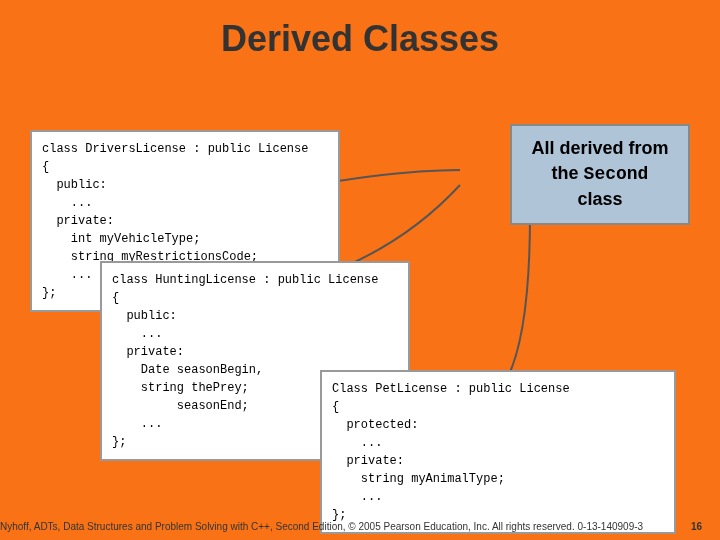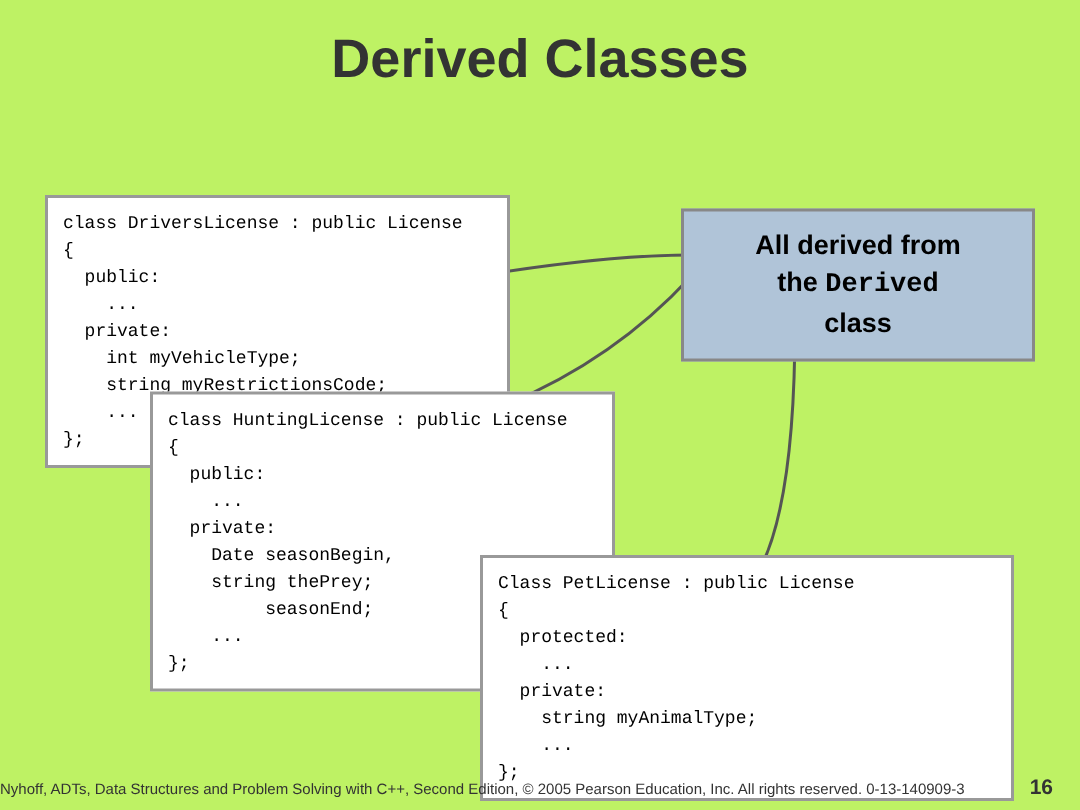--- a/index.html
+++ b/index.html
@@ -9,21 +9,21 @@
       height: 540px;
       background: #c5d5e8;
       font-family: Arial, sans-serif;
       overflow: hidden;
       position: relative;
     }
 
     .slide {
       width: 720px;
       height: 540px;
-      background: #bef264;
+      background: #f97316;
       position: relative;
     }
 
     .title {
       text-align: center;
       font-size: 36px;
       font-weight: bold;
       color: #333;
       padding: 18px 0 10px 0;
       font-family: Arial, sans-serif;
@@ -80,21 +80,21 @@
       left: 0;
       right: 0;
       font-size: 10px;
       color: #333;
     }
 
     .page-num {
       position: absolute;
       bottom: 8px;
       right: 18px;
-      font-size: 14px;
+      font-size: 10px;
       color: #333;
       font-weight: bold;
       margin-left: 24px;
     }
   </style>
 </head>
 <body>
 
 <div class="slide">
   <div class="title">Derived Classes</div>
@@ -109,23 +109,23 @@
         </marker>
       </defs>
 
       <path d="M 460,100 Q 380,100 230,130" stroke="#555" stroke-width="2" fill="none" marker-end="url(#arrowhead)"></path>
 
       <path d="M 460,115 Q 400,180 310,210" stroke="#555" stroke-width="2" fill="none" marker-end="url(#arrowhead)"></path>
 
       <path d="M 530,145 Q 530,280 500,320" stroke="#555" stroke-width="2" fill="none" marker-end="url(#arrowhead)"></path>
     </svg>
 
-    <div class="callout-box" style="top: 69px; right: 30px; width: 236px;">
+    <div class="callout-box" style="top: 54px; right: 30px; width: 180px;">
       <span>All derived from</span><br>
-      <span>the </span><span class="mono">Derived</span><br>
+      <span>the </span><span class="mono">Second</span><br>
       <span>class</span>
     </div>
 
     <div class="code-box" style="top: 60px; left: 30px; width: 310px;">
       <div>class DriversLicense : public License</div>
       <div>{</div>
       <div>&nbsp;&nbsp;public:</div>
       <div>&nbsp;&nbsp;&nbsp;&nbsp;...</div>
       <div>&nbsp;&nbsp;private:</div>
       <div>&nbsp;&nbsp;&nbsp;&nbsp;int myVehicleType;</div>

